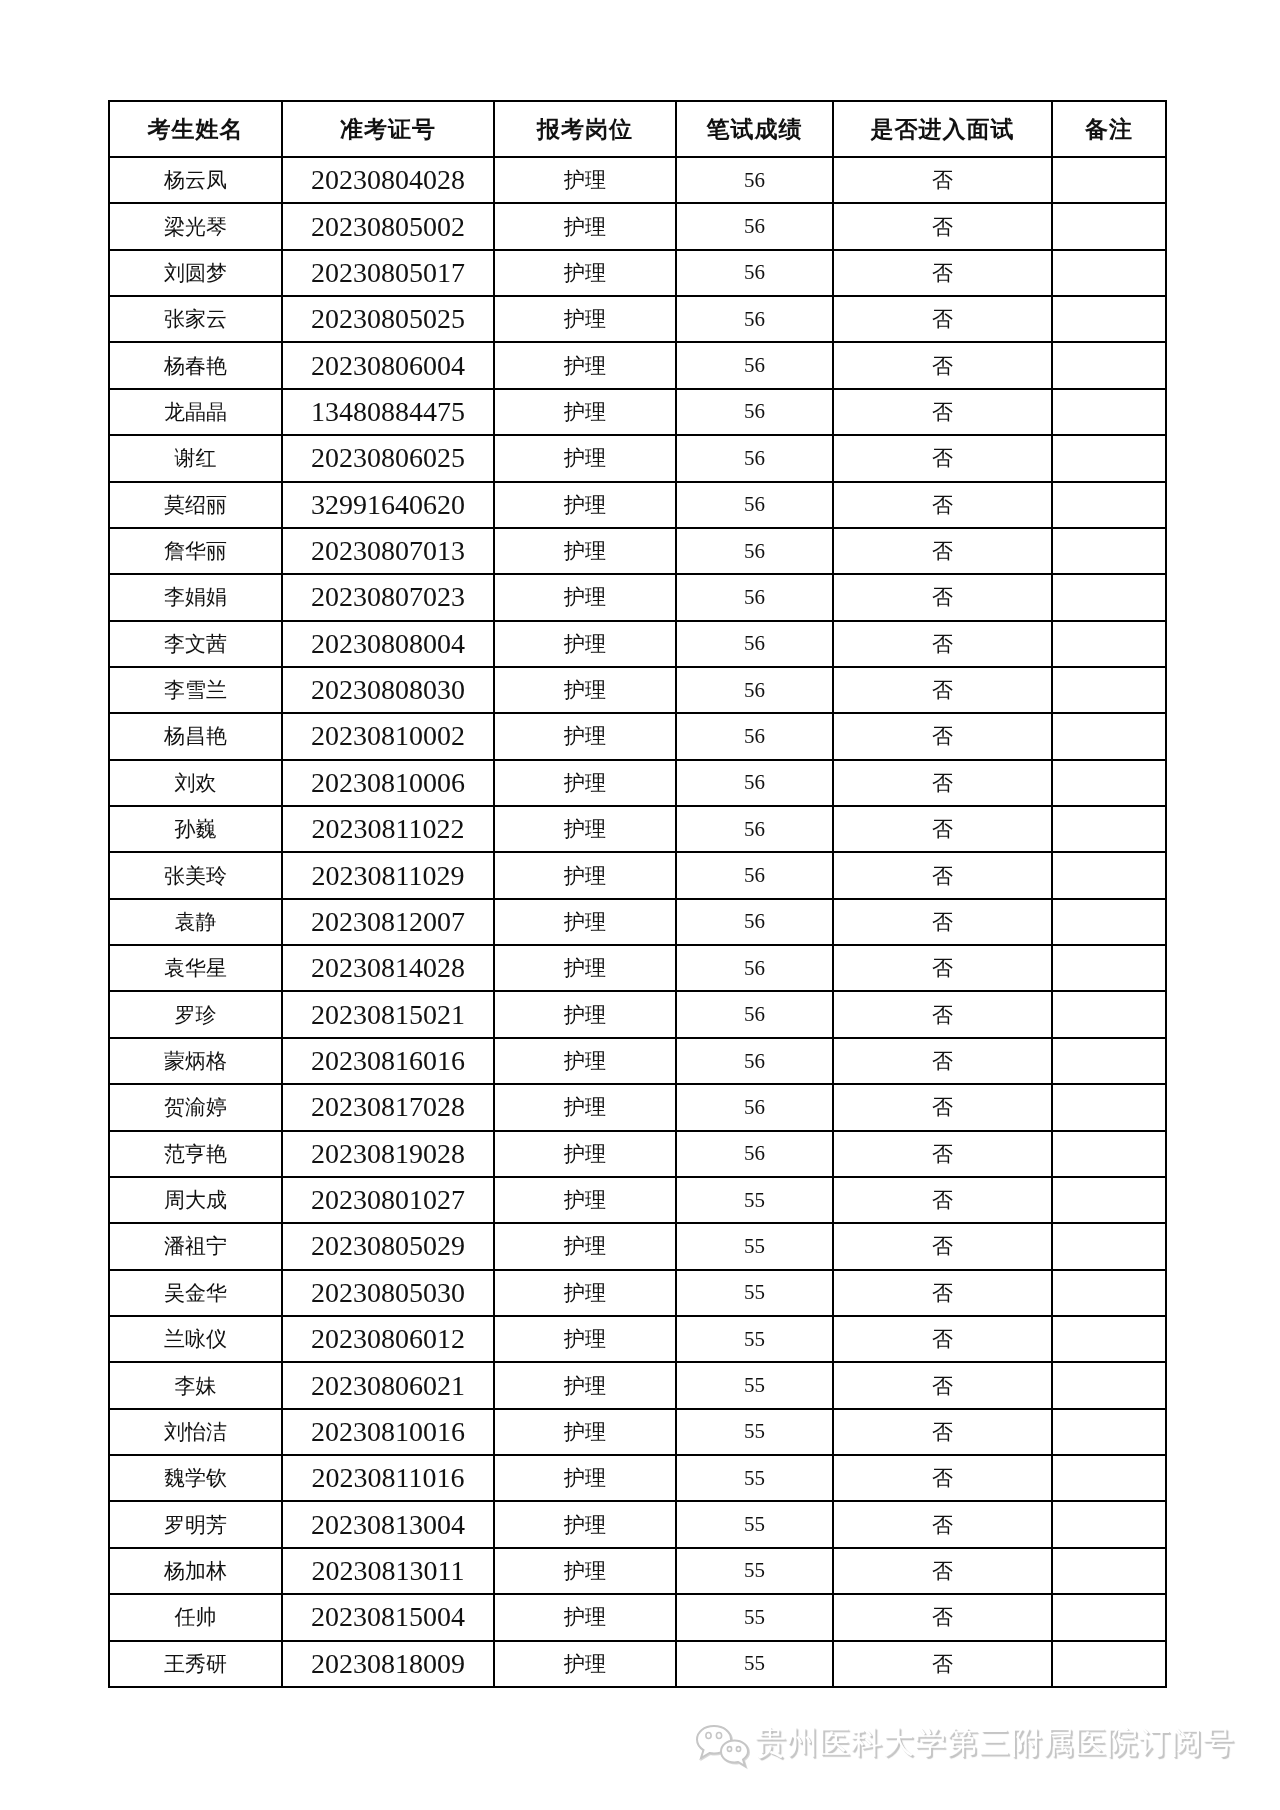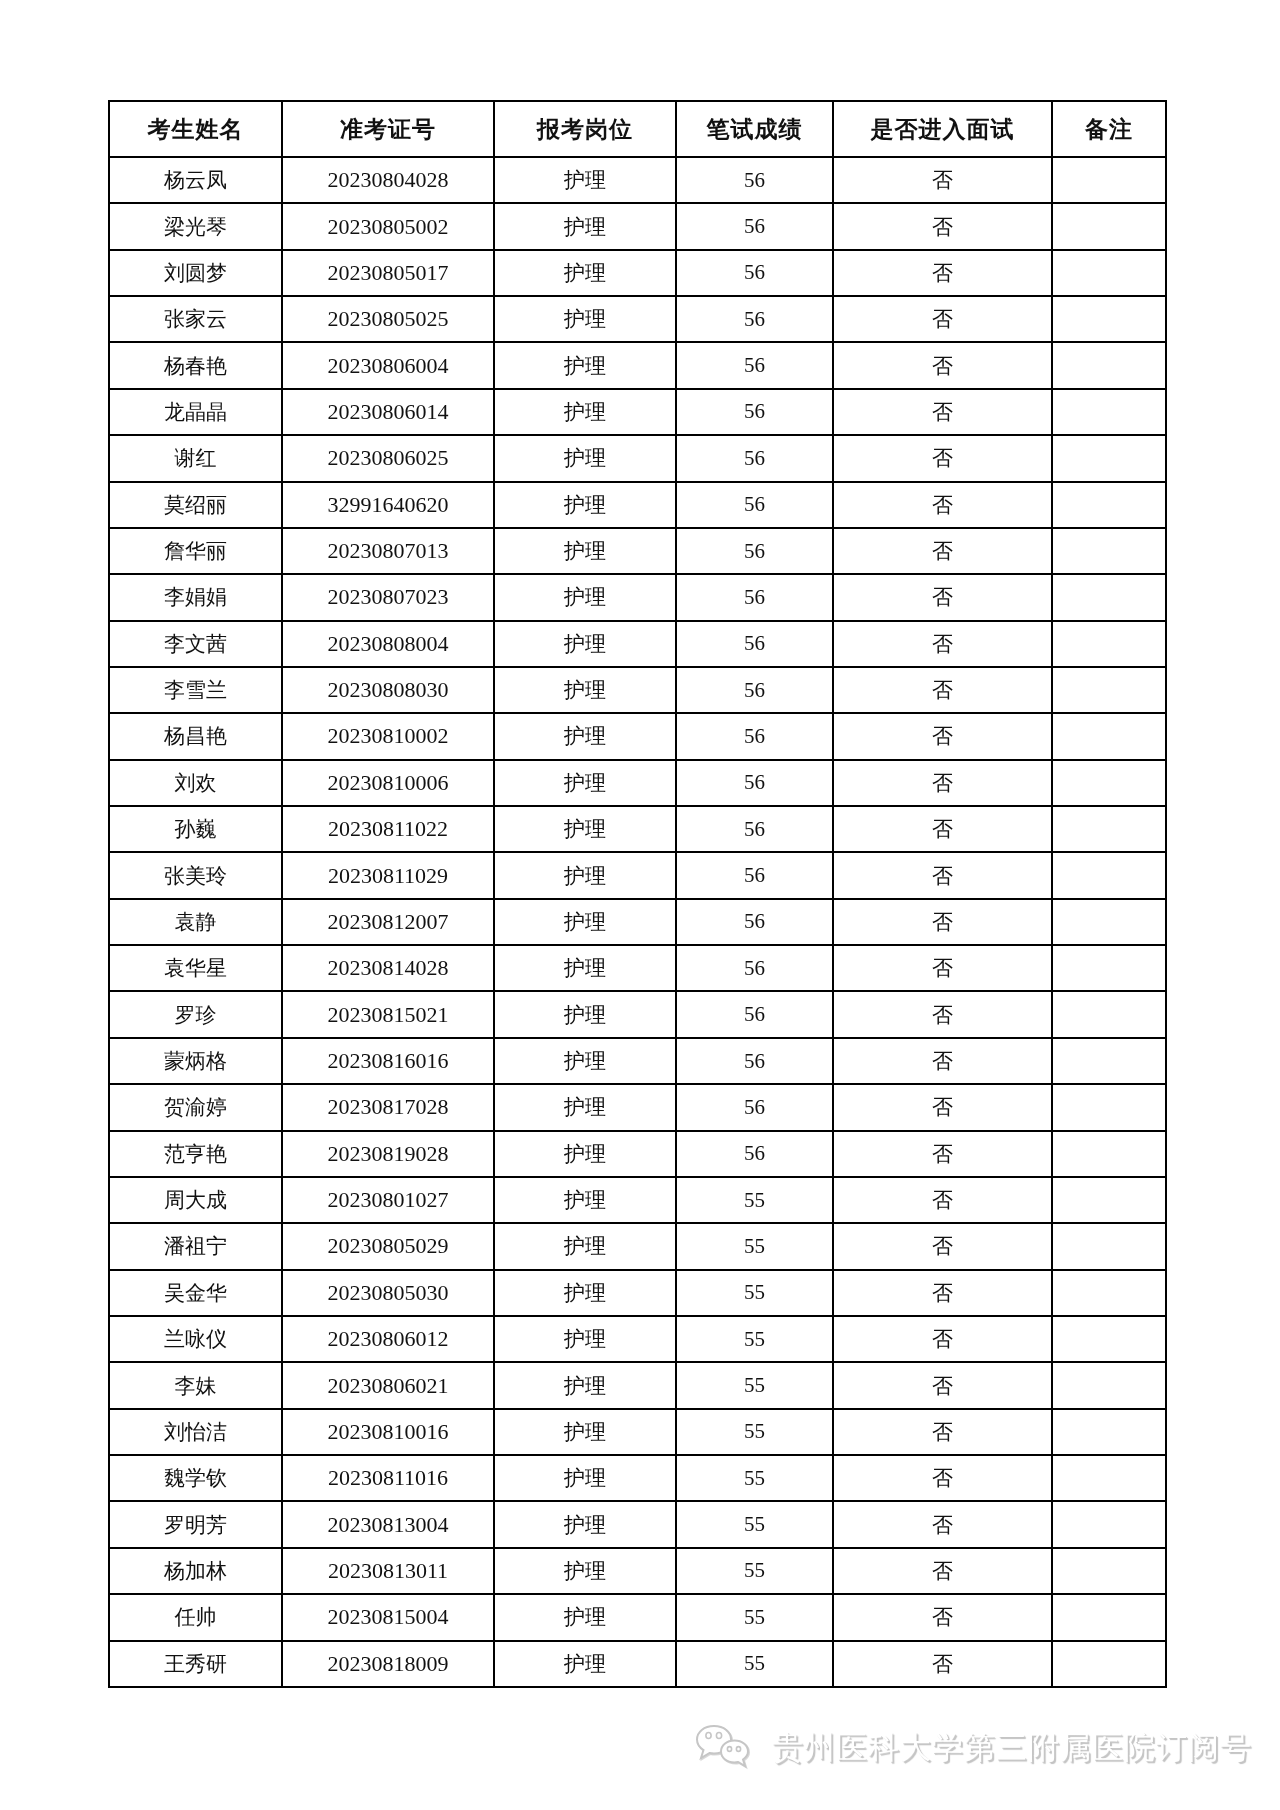--- a/index.html
+++ b/index.html
@@ -42,29 +42,29 @@
   .score-table th {
     height: 54px;
     font-size: 23px;
     font-weight: bold;
     letter-spacing: 1px;
   }
   .score-table td {
     font-size: 21px;
   }
   .score-table td:nth-child(2) {
-    font-size: 22px;
+    font-size: 28px;
   }
   .footer {
     position: absolute;
     left: 694px;
     top: 1722px;
     display: flex;
-    align-items: center;
-    gap: 22px;
+    align-items: flex-start;
+    gap: 5px;
   }
   .wx-icon {
     display: inline-block;
     width: 56px;
     height: 52px;
     filter: drop-shadow(1px 1px 0px #d8d8d8);
   }
   .wx-text {
     font-family: "Liberation Sans", "DejaVu Sans", sans-serif;
     font-size: 31px;
@@ -134,21 +134,21 @@
         <tr>
           <td>杨春艳</td>
           <td>20230806004</td>
           <td>护理</td>
           <td>56</td>
           <td>否</td>
           <td></td>
         </tr>
         <tr>
           <td>龙晶晶</td>
-          <td>20230806014</td>
+          <td>13480884475</td>
           <td>护理</td>
           <td>56</td>
           <td>否</td>
           <td></td>
         </tr>
         <tr>
           <td>谢红</td>
           <td>20230806025</td>
           <td>护理</td>
           <td>56</td>

